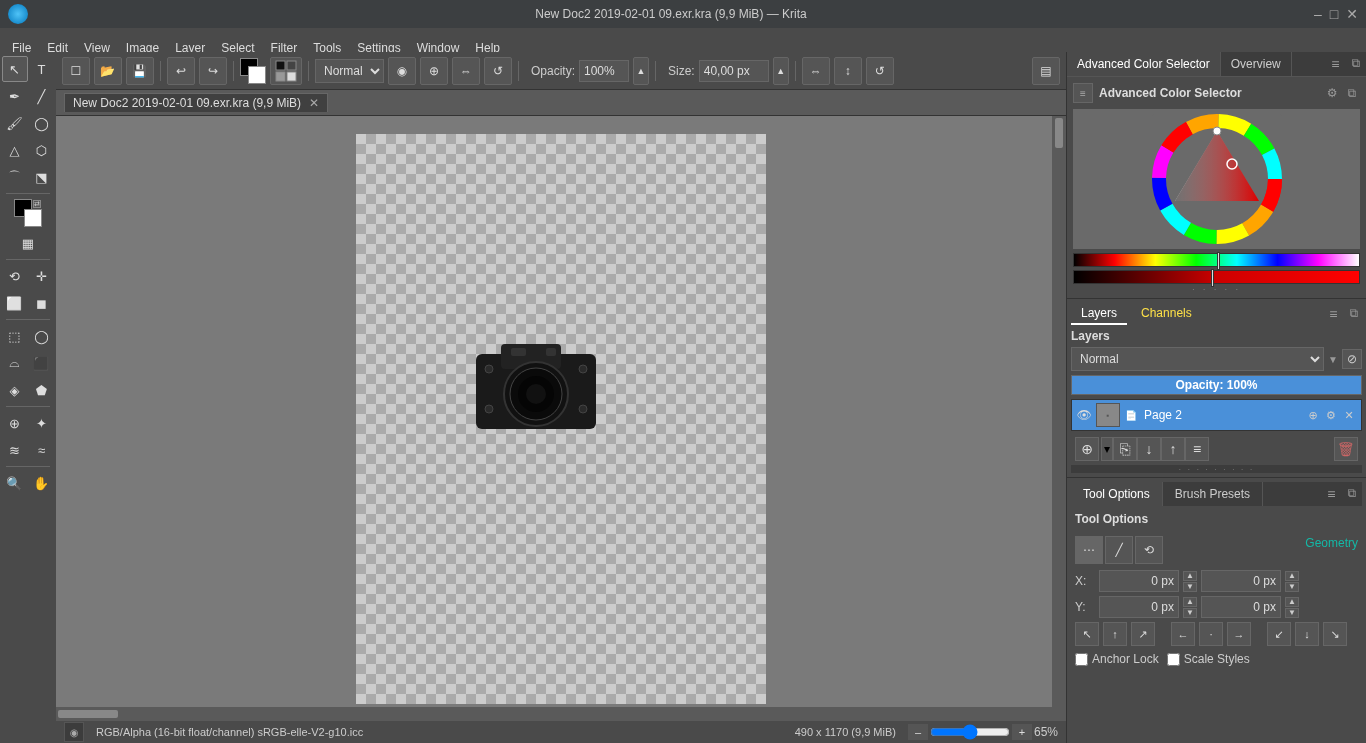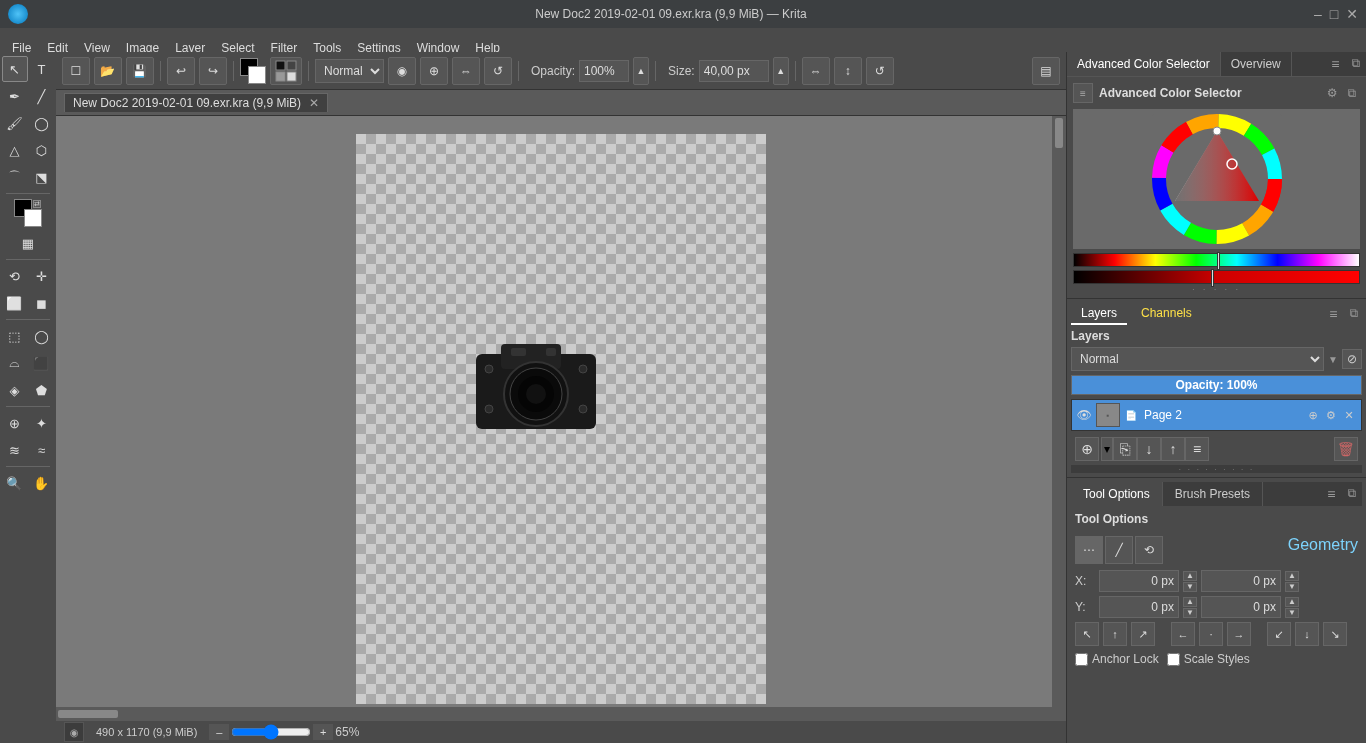--- a/index.html
+++ b/index.html
@@ -104,21 +104,21 @@
     
     #tool-options-section { flex: 1; padding: 4px; overflow: auto; }
     #tool-options-tabs { display: flex; background: #3c3c3c; }
     .tool-options-tab { padding: 5px 12px; color: #ccc; cursor: pointer; font-size: 12px; border-right: 1px solid #555; }
     .tool-options-tab.active { background: #4a4a4a; color: #fff; }
     #tool-options-content { padding: 6px 4px; }
     #tool-options-title { color: #ddd; font-size: 12px; font-weight: bold; margin-bottom: 6px; }
     .tool-sub-tabs { display: flex; gap: 2px; margin-bottom: 6px; }
     .tool-sub-btn { width: 28px; height: 28px; background: #555; border: 1px solid #666; display: flex; align-items: center; justify-content: center; color: #ddd; cursor: pointer; font-size: 12px; }
     .tool-sub-btn.active { background: #666; }
-    .geometry-label { color: #7dd3fc; font-size: 16px; text-align: left; margin-bottom: 4px; }
+    .geometry-label { color: #14b8a6; font-size: 12px; text-align: left; margin-bottom: 4px; }
     .coord-row { display: flex; align-items: center; gap: 4px; margin-bottom: 4px; }
     .coord-label { color: #ccc; font-size: 12px; width: 20px; }
     .coord-input { width: 80px; background: #555; border: 1px solid #666; color: #ddd; padding: 2px 4px; font-size: 12px; height: 22px; text-align: right; }
 
     
     #transform-controls { margin-top: 4px; }
     .transform-row { display: flex; align-items: center; gap: 4px; margin-bottom: 4px; }
     .transform-btn { width: 24px; height: 24px; background: #555; border: 1px solid #666; color: #ddd; cursor: pointer; display: flex; align-items: center; justify-content: center; font-size: 11px; }
 
     
@@ -331,20 +331,21 @@
 
       <div class="canvas-h-scroll">
         <div class="h-thumb"></div>
       </div>
 
       <div class="scroll-corner"></div>
     </div>
 
     <div id="status-bar">
       <div style="width:20px;height:20px;background:#3c3c3c;border:1px solid #555;display:flex;align-items:center;justify-content:center;font-size:10px;color:#aaa;">◉</div>
+      <div class="status-left">RGB/Alpha (16-bit float/channel)  sRGB-elle-V2-g10.icc</div>
       <div>490 x 1170 (9,9 MiB)</div>
       <div style="display:flex;align-items:center;gap:2px;">
         <div class="zoom-btn">–</div>
         <input type="range" class="zoom-slider" min="1" max="100" value="50" style="">
         <div class="zoom-btn">+</div>
         <span class="zoom-value">65%</span>
       </div>
     </div>
   </div>
 

